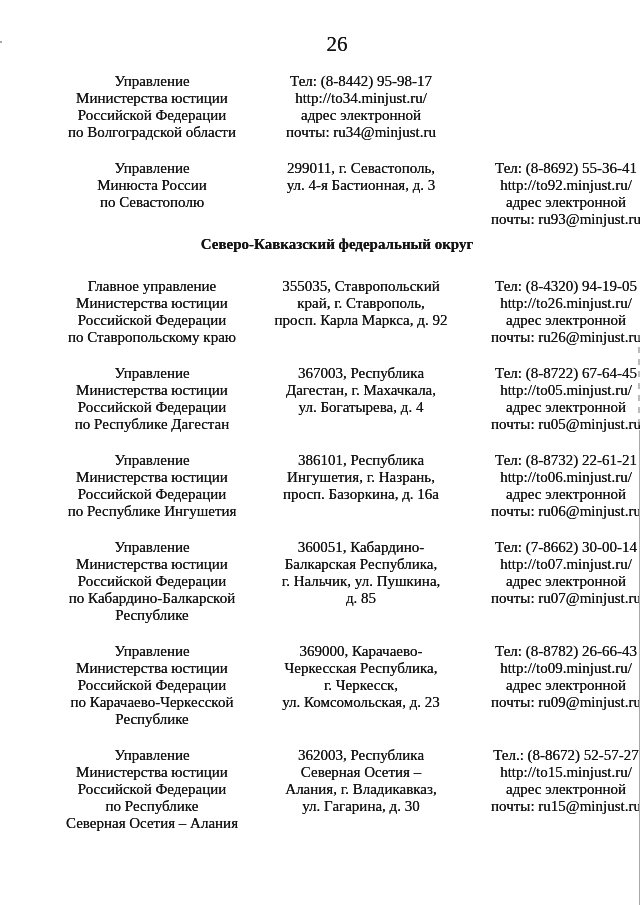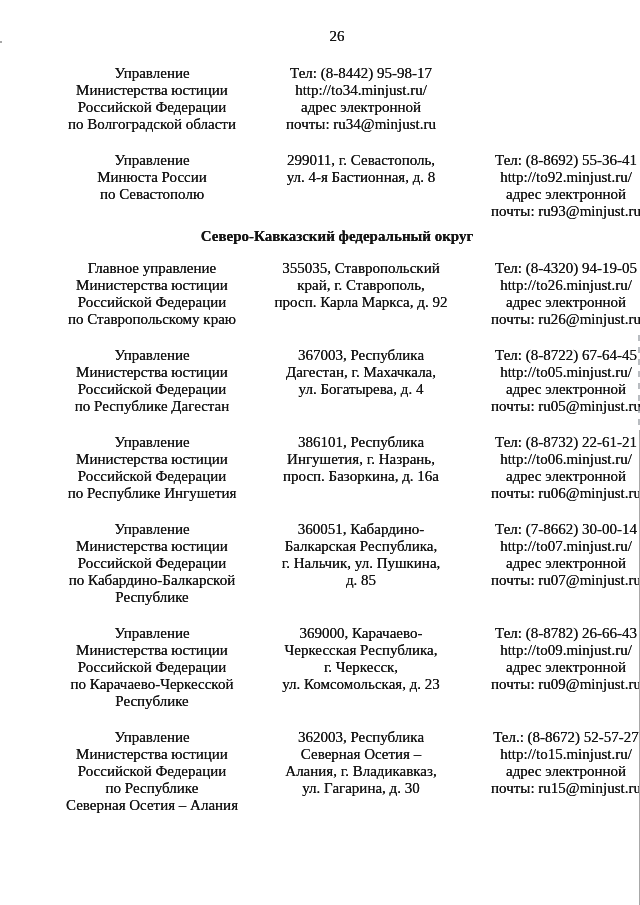--- a/index.html
+++ b/index.html
@@ -18,43 +18,43 @@
     position: relative;
     width: 640px;
     height: 905px;
     background: #ffffff;
   }
   .content {
     margin-left: 58px;
     width: 558px;
   }
   .page-number {
-    padding-top: 28px;
+    padding-top: 36px;
     margin-bottom: 20px;
     text-align: center;
-    font-size: 15px;
+    font-size: 21px;
     line-height: 17px;
     text-shadow: 0 0 0.5px currentColor;
   }
   .row {
     display: grid;
     grid-template-columns: 188px 190px 180px;
     margin-bottom: 19px;
     gap: 20px;
   }
   .cell {
     font-size: 15px;
     line-height: 17px;
     text-align: center;
     white-space: pre-line;
     text-shadow: 0 0 0.5px currentColor;
   }
   .section-header {
     margin-top: -11px;
-    margin-bottom: 15px;
+    margin-bottom: 25px;
     text-align: center;
     font-size: 15px;
     line-height: 17px;
     font-weight: bold;
     text-shadow: 0 0 0.5px currentColor;
   }
   .artifact-dash {
     position: absolute;
     right: 0;
     top: 335px;
@@ -102,21 +102,21 @@
 http://to34.minjust.ru/
 адрес электронной
 почты: ru34@minjust.ru</div>
     </div>
 
     <div class="row">
       <div class="cell">Управление
 Минюста России
 по Севастополю</div>
       <div class="cell">299011, г. Севастополь,
-ул. 4-я Бастионная, д. 8</div>
+ул. 4-я Бастионная, д. 3</div>
       <div class="cell">Тел: (8-8692) 55-36-41
 http://to92.minjust.ru/
 адрес электронной
 почты: ru93@minjust.ru</div>
     </div>
 
     <div class="section-header">Северо-Кавказский федеральный округ</div>
 
     <div class="row">
       <div class="cell">Главное управление

